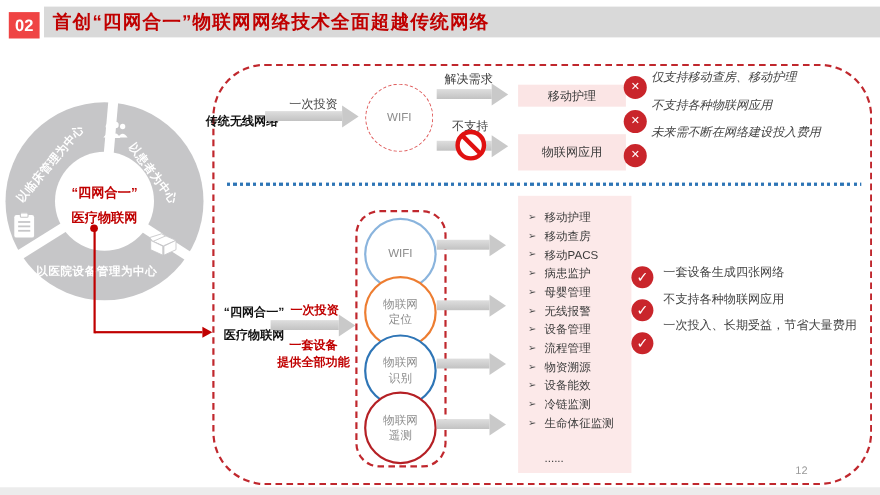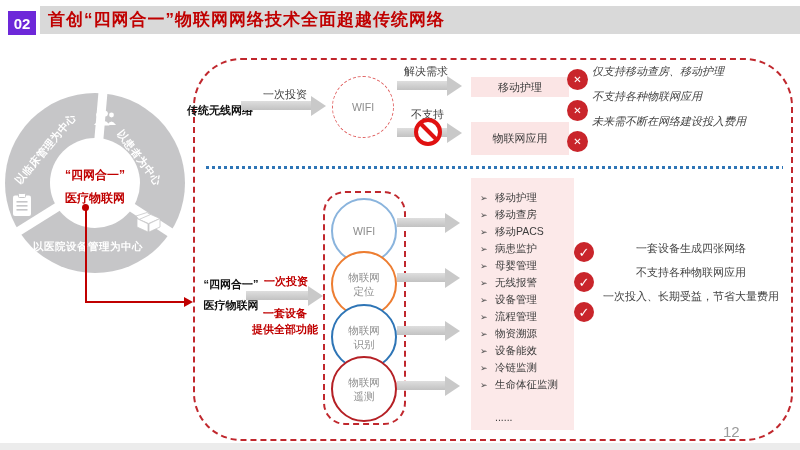--- a/index.html
+++ b/index.html
@@ -3,21 +3,21 @@
 <meta charset="utf-8">
 <style>
   html,body{margin:0;padding:0;background:#fff;}
   body{width:800px;height:450px;overflow:hidden;position:relative;
        font-family:"Liberation Sans","DejaVu Sans",sans-serif;}
   .stage{position:absolute;left:0;top:0;width:800px;height:450px;background:#fff;}
   .abs{position:absolute;}
 
   
   .gray-bar{left:40px;top:6px;width:760px;height:28px;background:#d9d9d9;}
-  .badge{left:8px;top:11px;width:28px;height:24px;background:#6d28d9;color:#fff;
+  .badge{left:8px;top:11px;width:28px;height:24px;background:#ef4444;color:#fff;
          font-weight:bold;font-size:15px;display:flex;align-items:center;justify-content:center;}
   .title{left:48px;top:7px;height:26px;line-height:26px;color:#c00000;font-weight:bold;
          font-size:17px;letter-spacing:1px;white-space:nowrap;}
 
   
   .big-circle{left:5px;top:93px;width:180px;height:180px;border-radius:50%;background:#c6c6c8;}
   .divider{left:95px;top:178.5px;width:92px;height:9px;background:#fff;transform-origin:0 50%;}
   .center-circle{left:50px;top:138px;width:90px;height:90px;border-radius:50%;background:#fff;}
   .center-text{left:40px;width:110px;text-align:center;color:#c00000;font-weight:bold;font-size:12px;}
   .seg-label{color:#fff;font-weight:bold;font-size:10.5px;letter-spacing:0.5px;
@@ -53,42 +53,42 @@
     align-items:center;justify-content:center;}
 
   
   .mark{width:20px;height:20px;border-radius:50%;background:#c9252b;color:#fff;
     display:flex;align-items:center;justify-content:center;font-weight:bold;}
   .mark.cross::before{content:"✕";font-size:10px;}
   .mark.check::before{content:"✓";font-size:13px;}
   .mark-col{display:flex;flex-direction:column;gap:10px;}
   .note-col{display:flex;flex-direction:column;}
   .note-row{font-size:11px;color:#444;line-height:12px;margin-bottom:13px;white-space:nowrap;}
-  .note-col.benefits .note-row{margin-bottom:12px;text-align:center;}
+  .note-col.benefits .note-row{margin-bottom:12px;}
 
   
   .four-label{left:194px;top:274px;width:74px;text-align:center;color:#111;
     font-weight:bold;font-size:11px;line-height:21px;}
   .red-label{color:#c00000;font-weight:bold;font-size:11px;white-space:nowrap;text-align:center;}
   .inner-box{left:323px;top:191px;width:79px;height:230px;border:2px dashed #c0272d;border-radius:22px;}
   .net-circle{position:absolute;left:331px;width:62px;height:62px;border-radius:50%;background:#fff;
     border:2px solid #999;display:flex;align-items:center;justify-content:center;text-align:center;
     color:#8c8c8c;font-size:10.5px;line-height:14px;white-space:pre-line;}
 
   
   .app-list{left:471px;top:178px;width:103px;height:252px;background:#fce9e9;
     padding-top:11px;box-sizing:border-box;}
   .app-row{display:flex;align-items:center;height:17px;padding-left:9px;
     font-size:10.5px;color:#3c3c3c;white-space:nowrap;}
   .bullet{width:15px;color:#4a4a4a;font-size:9px;flex:none;}
   .bullet::before{content:"➢";}
   .app-more{height:17px;padding-left:24px;font-size:10.5px;color:#3c3c3c;
     display:flex;align-items:center;}
 
-  .page-num{left:723px;top:423px;font-size:15px;color:#9a9a9a;}
+  .page-num{left:723px;top:423px;font-size:10px;color:#9a9a9a;}
   .bottom-strip{left:0;top:443px;width:800px;height:7px;background:#ececec;}
 </style>
 </head>
 <body>
 
 <div class="stage">
 
   <div class="abs gray-bar"></div>
   <div class="abs badge">02</div>
   <div class="abs title">首创“四网合一”物联网网络技术全面超越传统网络</div>

